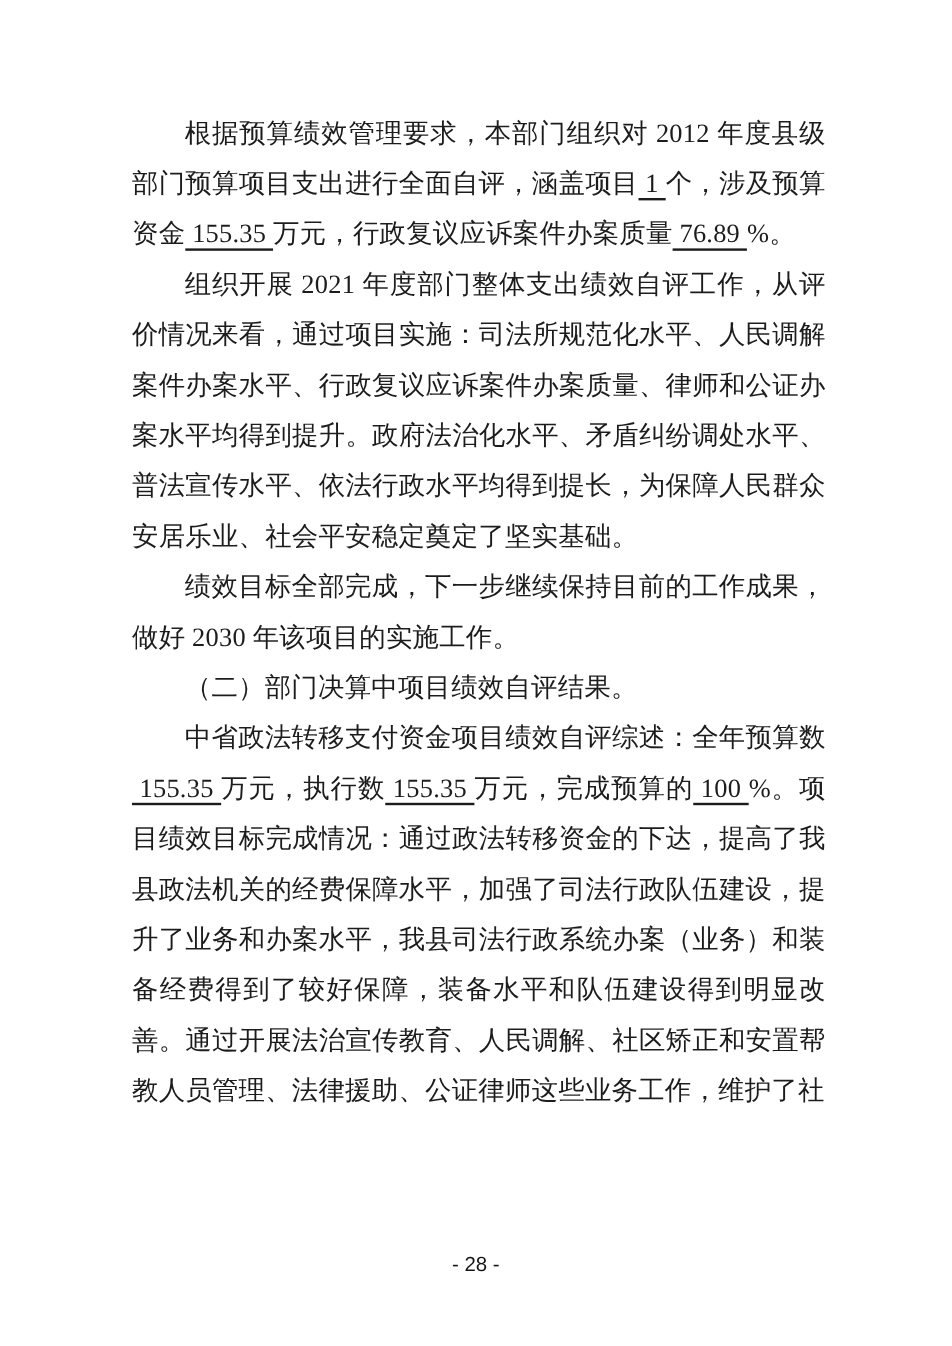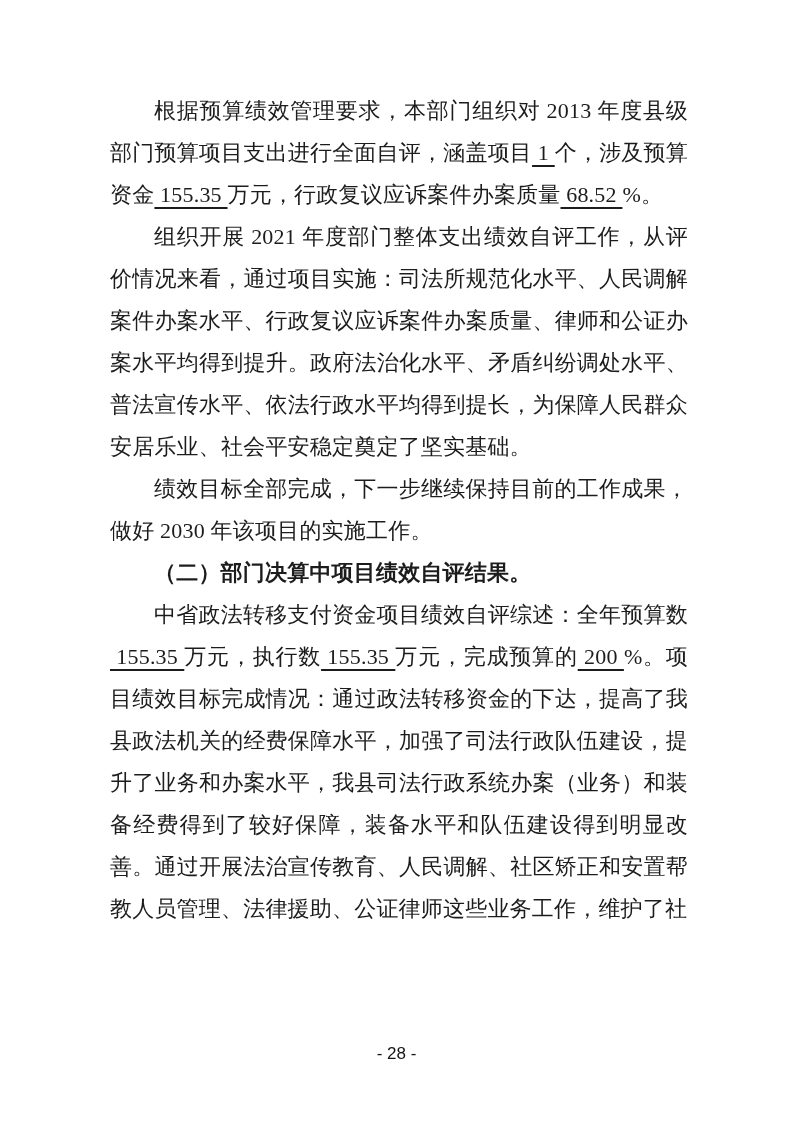--- a/index.html
+++ b/index.html
@@ -27,21 +27,21 @@
     font-size: 22px;
     line-height: 42px;
     text-align: justify;
     text-justify: inter-ideograph;
     letter-spacing: 0.2px;
   }
   .content p.indent {
     text-indent: 2em;
   }
   .content p.bold {
-    font-weight: bold;
+    font-weight: normal;
   }
   .content span.u {
     text-decoration: underline;
     text-underline-offset: 5px;
     text-decoration-thickness: 1.5px;
     white-space: pre;
   }
   .footer {
     position: absolute;
     left: 0;
@@ -51,22 +51,22 @@
     font-family: "Liberation Sans", "DejaVu Sans", sans-serif;
     font-size: 17px;
     color: #151515;
   }
 </style>
 </head>
 <body>
 
 <div class="page">
   <div class="content">
-      <p class="para indent"><span>根据预算绩效管理要求，本部门组织对 2013 年度县级部门预算项目支出进行全面自评，涵盖项目</span><span class="u"> 1 </span><span>个，涉及预算资金</span><span class="u"> 155.35 </span><span>万元，行政复议应诉案件办案质量</span><span class="u"> 68.52 </span><span>%。</span></p>
+      <p class="para indent"><span>根据预算绩效管理要求，本部门组织对 2012 年度县级部门预算项目支出进行全面自评，涵盖项目</span><span class="u"> 1 </span><span>个，涉及预算资金</span><span class="u"> 155.35 </span><span>万元，行政复议应诉案件办案质量</span><span class="u"> 76.89 </span><span>%。</span></p>
       <p class="para indent"><span>组织开展 2021 年度部门整体支出绩效自评工作，从评价情况来看，通过项目实施：司法所规范化水平、人民调解案件办案水平、行政复议应诉案件办案质量、律师和公证办案水平均得到提升。政府法治化水平、矛盾纠纷调处水平、普法宣传水平、依法行政水平均得到提长，为保障人民群众安居乐业、社会平安稳定奠定了坚实基础。</span></p>
       <p class="para indent"><span>绩效目标全部完成，下一步继续保持目前的工作成果，做好 2030 年该项目的实施工作。</span></p>
       <p class="para indent bold"><span>（二）部门决算中项目绩效自评结果。</span></p>
-      <p class="para indent"><span>中省政法转移支付资金项目绩效自评综述：全年预算数</span><span class="u"> 155.35 </span><span>万元，执行数</span><span class="u"> 155.35 </span><span>万元，完成预算的</span><span class="u"> 200 </span><span>%。项目绩效目标完成情况：通过政法转移资金的下达，提高了我县政法机关的经费保障水平，加强了司法行政队伍建设，提升了业务和办案水平，我县司法行政系统办案（业务）和装备经费得到了较好保障，装备水平和队伍建设得到明显改善。通过开展法治宣传教育、人民调解、社区矫正和安置帮教人员管理、法律援助、公证律师这些业务工作，维护了社</span></p>
+      <p class="para indent"><span>中省政法转移支付资金项目绩效自评综述：全年预算数</span><span class="u"> 155.35 </span><span>万元，执行数</span><span class="u"> 155.35 </span><span>万元，完成预算的</span><span class="u"> 100 </span><span>%。项目绩效目标完成情况：通过政法转移资金的下达，提高了我县政法机关的经费保障水平，加强了司法行政队伍建设，提升了业务和办案水平，我县司法行政系统办案（业务）和装备经费得到了较好保障，装备水平和队伍建设得到明显改善。通过开展法治宣传教育、人民调解、社区矫正和安置帮教人员管理、法律援助、公证律师这些业务工作，维护了社</span></p>
     </div>
   <div class="footer">
     <span>- 28 -</span>
   </div>
 </div>
 
 </body></html>

